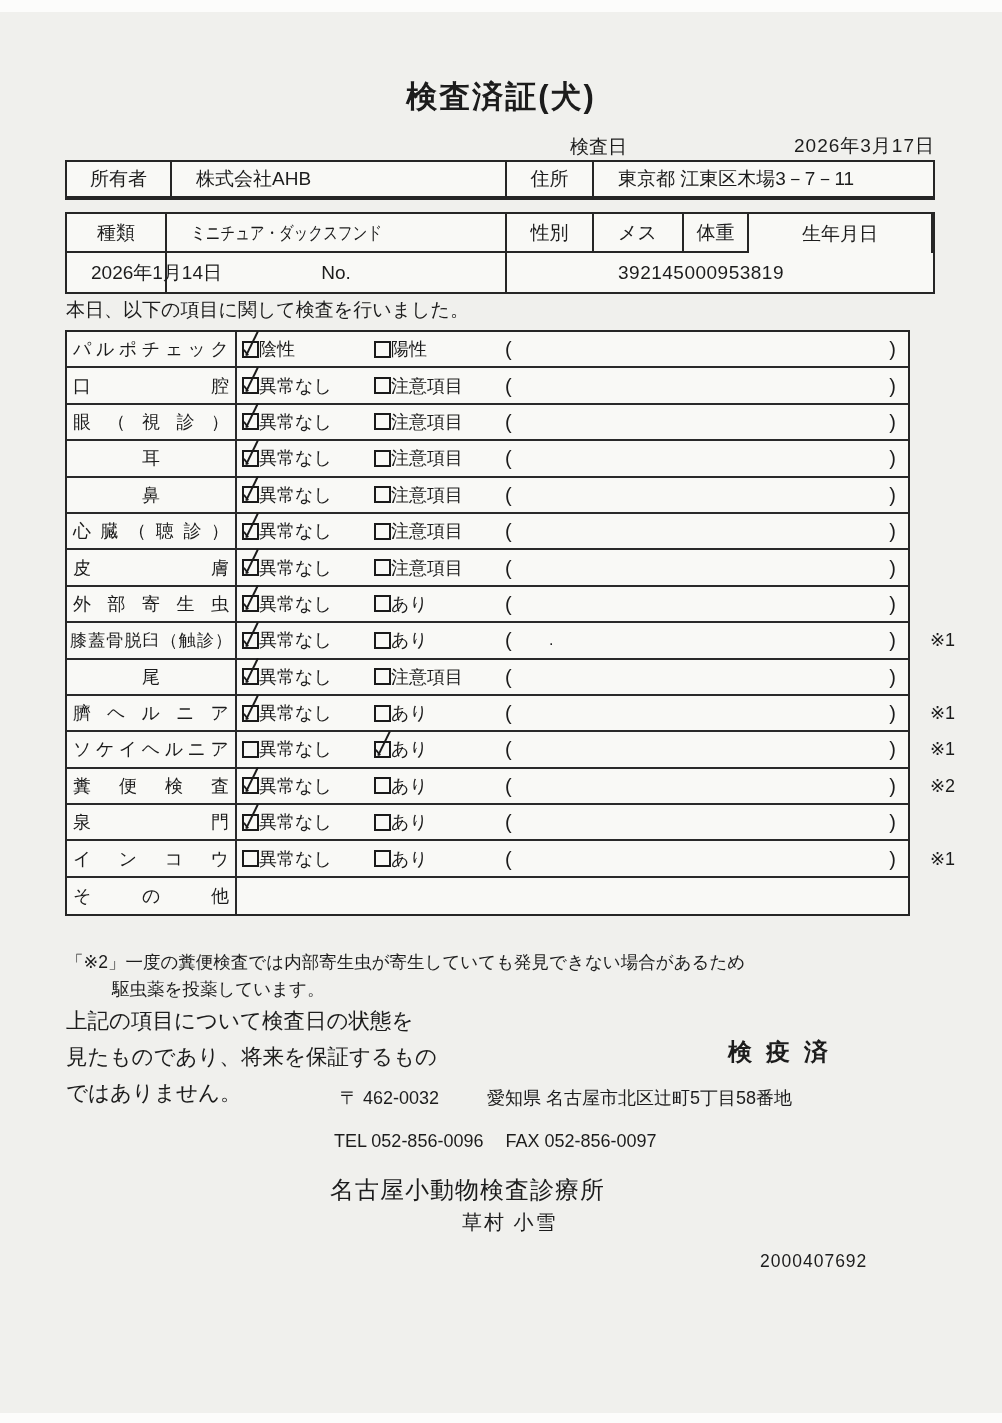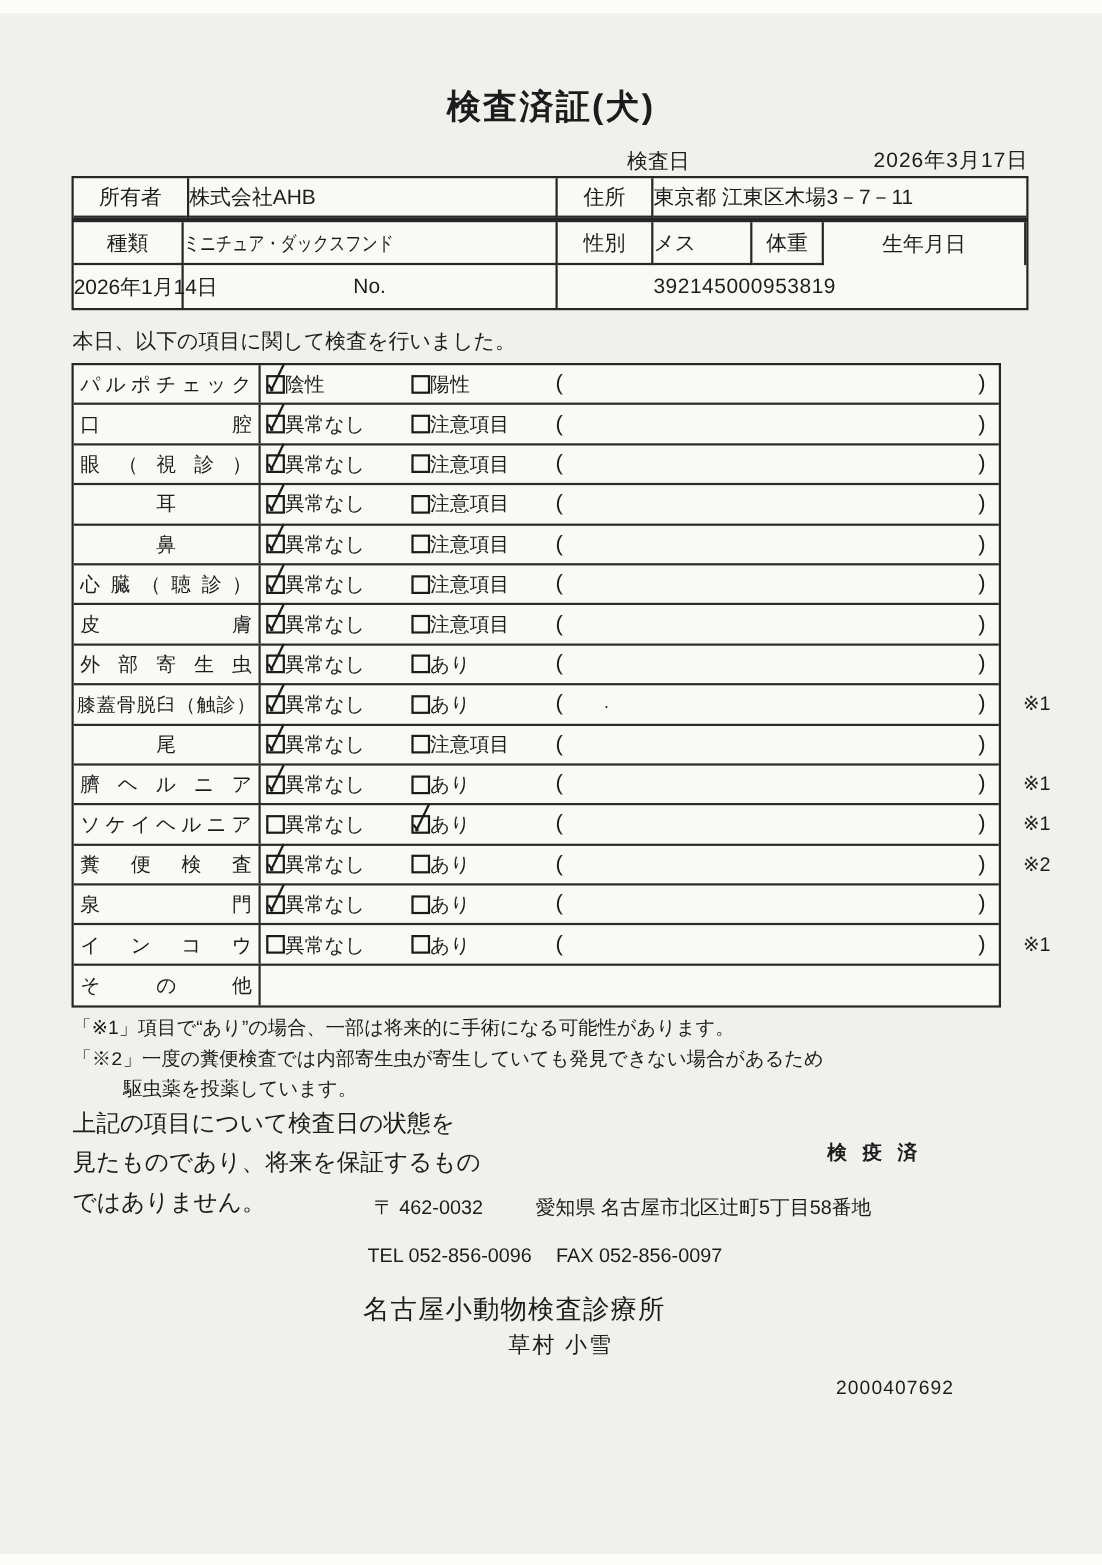--- a/index.html
+++ b/index.html
@@ -21,27 +21,27 @@
     text-align:center;font-size:31px;font-weight:600;letter-spacing:2px;
   }
   .insp-label{position:absolute;left:570px;top:134px;font-size:19px;font-weight:500;text-align:right;}
   .insp-date{position:absolute;right:67px;top:133px;font-size:19px;font-weight:500;letter-spacing:1px;}
 
   
   .gtable{position:absolute;left:65px;width:870px;border:2px solid #262626;background:#f9f9f6;box-sizing:border-box;display:grid;}
   .gtable .cell{
     border-right:2px solid #262626;border-bottom:2px solid #262626;
     display:flex;align-items:center;font-size:19px;font-weight:500;
-    padding:0 0;box-sizing:border-box;white-space:nowrap;overflow:visible;
+    padding:0 24px;box-sizing:border-box;white-space:nowrap;overflow:visible;
   }
   .gtable .cell.lastcol{border-right:none;}
   .gtable .cell.lastrow{border-bottom:none;}
   .gtable .cell.hd{justify-content:center;padding:0 20px;}
   .owner-table{top:160px;grid-template-columns:105px 335px 87px 1fr;grid-template-rows:36px;}
-  .pet-table{top:200px;grid-template-columns:100px 340px 87px 90px 65px 1fr;grid-template-rows:39px 39px;}
+  .pet-table{top:212px;grid-template-columns:100px 340px 87px 90px 65px 1fr;grid-template-rows:39px 39px;}
   .condensed{display:inline-block;transform:scaleX(0.8);transform-origin:left center;font-size:18px;}
   .wcell{justify-content:flex-end;gap:16px;padding-right:12px;}
   .no-span{grid-column:4 / 7;font-size:20px;letter-spacing:0.5px;}
 
   .intro{position:absolute;left:66px;top:297px;font-size:19px;font-weight:500;}
 
   
   .exam{
     position:absolute;left:65px;top:330px;width:845px;
     border:2px solid #262626;background:#f9f9f6;box-sizing:border-box;
@@ -70,24 +70,24 @@
   }
   .po,.pc,.pd{position:absolute;top:50%;transform:translateY(-50%);font-size:20px;font-weight:400;}
   .po{left:268px;}
   .pc{right:12px;}
   .pd{left:312px;font-size:16px;}
   .rownote{position:absolute;right:-47px;top:50%;transform:translateY(-50%);font-size:18px;font-weight:500;white-space:nowrap;}
 
   
   .note{position:absolute;font-size:17.5px;font-weight:500;white-space:nowrap;}
   .note1{left:66px;top:922px;}
-  .note2{left:66px;top:950px;font-family:Liberation Mono, monospace;}
+  .note2{left:66px;top:950px;}
   .note3{left:112px;top:977px;}
   .disclaimer{position:absolute;left:66px;top:1003px;font-size:21.5px;font-weight:400;line-height:36px;}
-  .stamp{position:absolute;left:752px;top:1036px;font-size:18px;font-weight:600;letter-spacing:14px;white-space:nowrap;}
+  .stamp{position:absolute;left:728px;top:1036px;font-size:24px;font-weight:600;letter-spacing:14px;white-space:nowrap;}
   .addr-line{position:absolute;left:340px;top:1086px;font-size:18px;font-weight:500;white-space:nowrap;}
   .addr-line .postal{margin-right:48px;}
   .tel-line{position:absolute;left:334px;top:1131px;font-size:18px;font-weight:500;white-space:nowrap;}
   .tel-line .tel{margin-right:22px;}
   .clinic-name{position:absolute;left:330px;top:1174px;font-size:24px;font-weight:500;letter-spacing:1px;white-space:nowrap;}
   .person-name{position:absolute;left:462px;top:1209px;font-size:20px;font-weight:500;letter-spacing:2px;white-space:nowrap;}
   .serial{position:absolute;left:760px;top:1251px;font-size:17.5px;font-weight:500;letter-spacing:1px;}
 </style>
 </head>
 <body>
@@ -435,21 +435,20 @@
       <div class="mrow">
         <div class="mlabel" title="その他">
           <span>そ</span>
           <span>の</span>
           <span>他</span>
         </div>
         <div class="mcontent"></div>
       </div>
     </div>
 
-  <div class="note note1">「※1」項目で“あり”の場合、一部は将来的に手術になる可能性があります。</div>
   <div class="note note2">「※2」一度の糞便検査では内部寄生虫が寄生していても発見できない場合があるため</div>
   <div class="note note3">駆虫薬を投薬しています。</div>
 
   <div class="disclaimer">
     <div>上記の項目について検査日の状態を</div>
     <div>見たものであり、将来を保証するもの</div>
     <div>ではありません。</div>
   </div>
 
   <div class="stamp">検疫済</div>

